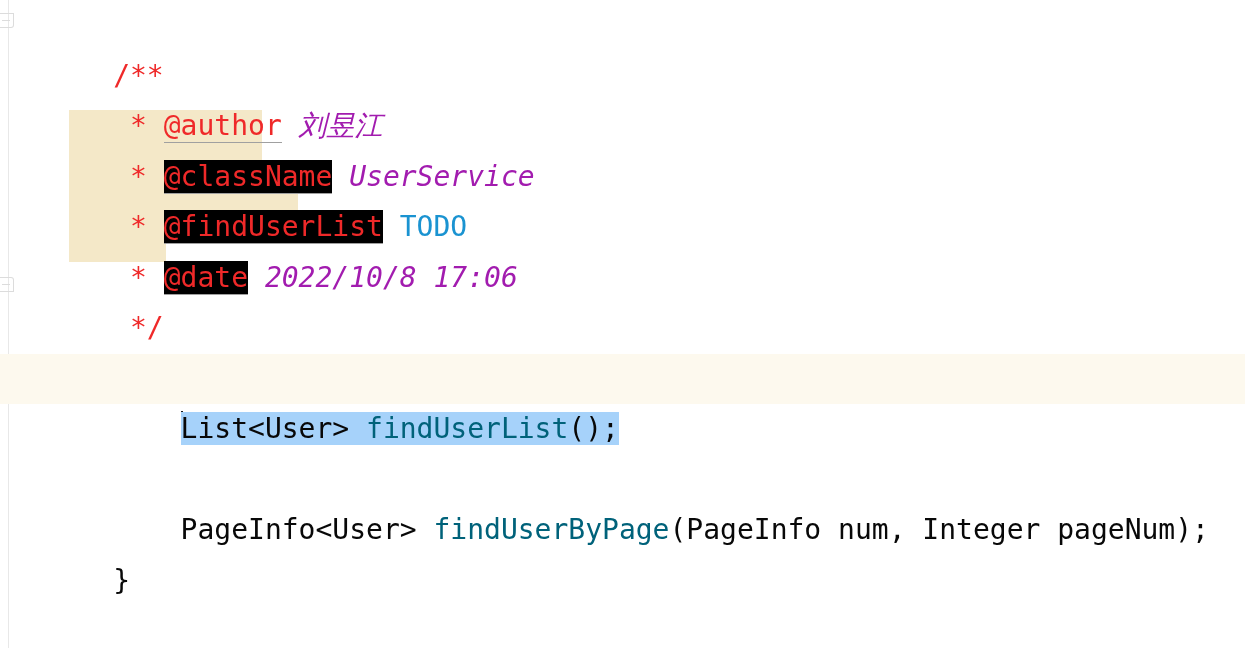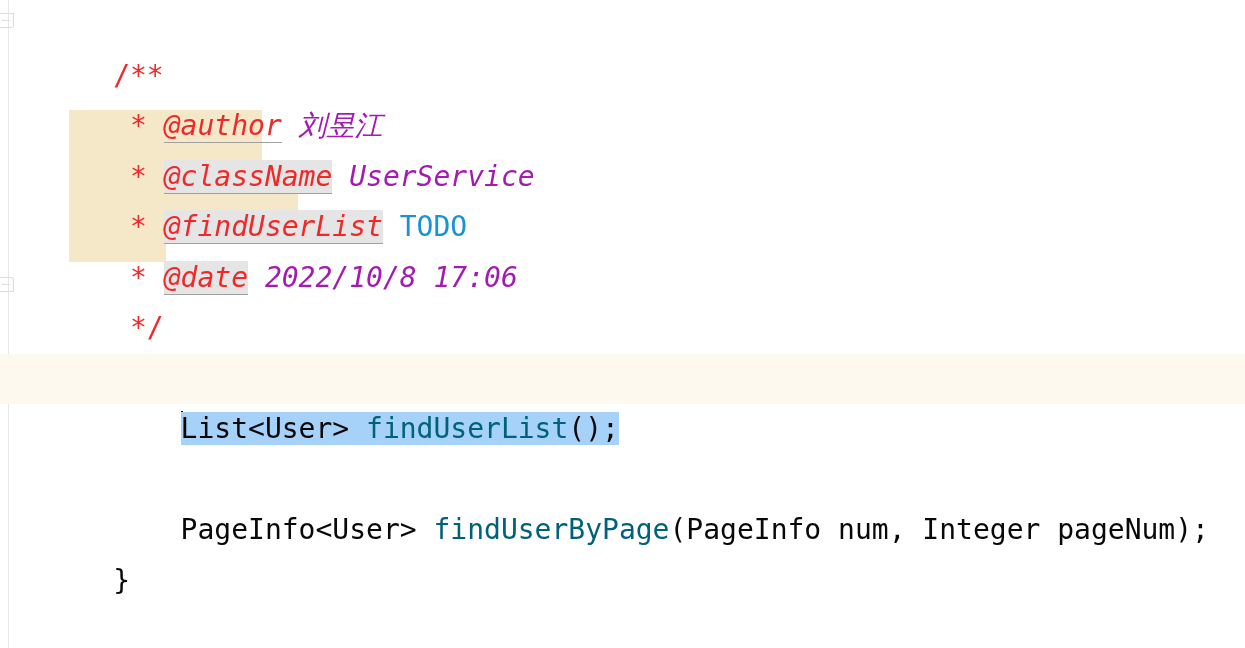--- a/index.html
+++ b/index.html
@@ -72,25 +72,24 @@
   
   .row.caret-row {
     background: #fdf9ee;
   }
 
   
   .cmt      { color: #a21caf; font-style: italic; }
   .cmt-plain{ color: #ef2929; font-style: normal; }
   .tag      {
     color: #ef2929;
-    font-style: italic;
     border-bottom: 1px solid #a0a0a0;
     margin-top: 28px;
   }
-  .tag.hl   { background: #e5e5e5; }
+  .tag.hl   { background: #000000; }
   .todo     { color: #1a93d1; }
   .kw       { color: #0033b3; }
   .plain    { color: #080808; }
   .method   { color: #00627a; }
   .cjk      { font-family: "DejaVu Sans", sans-serif; font-style: italic; }
 
   
   .hl-block {
     position: absolute;
     background: #f4e8c8;

